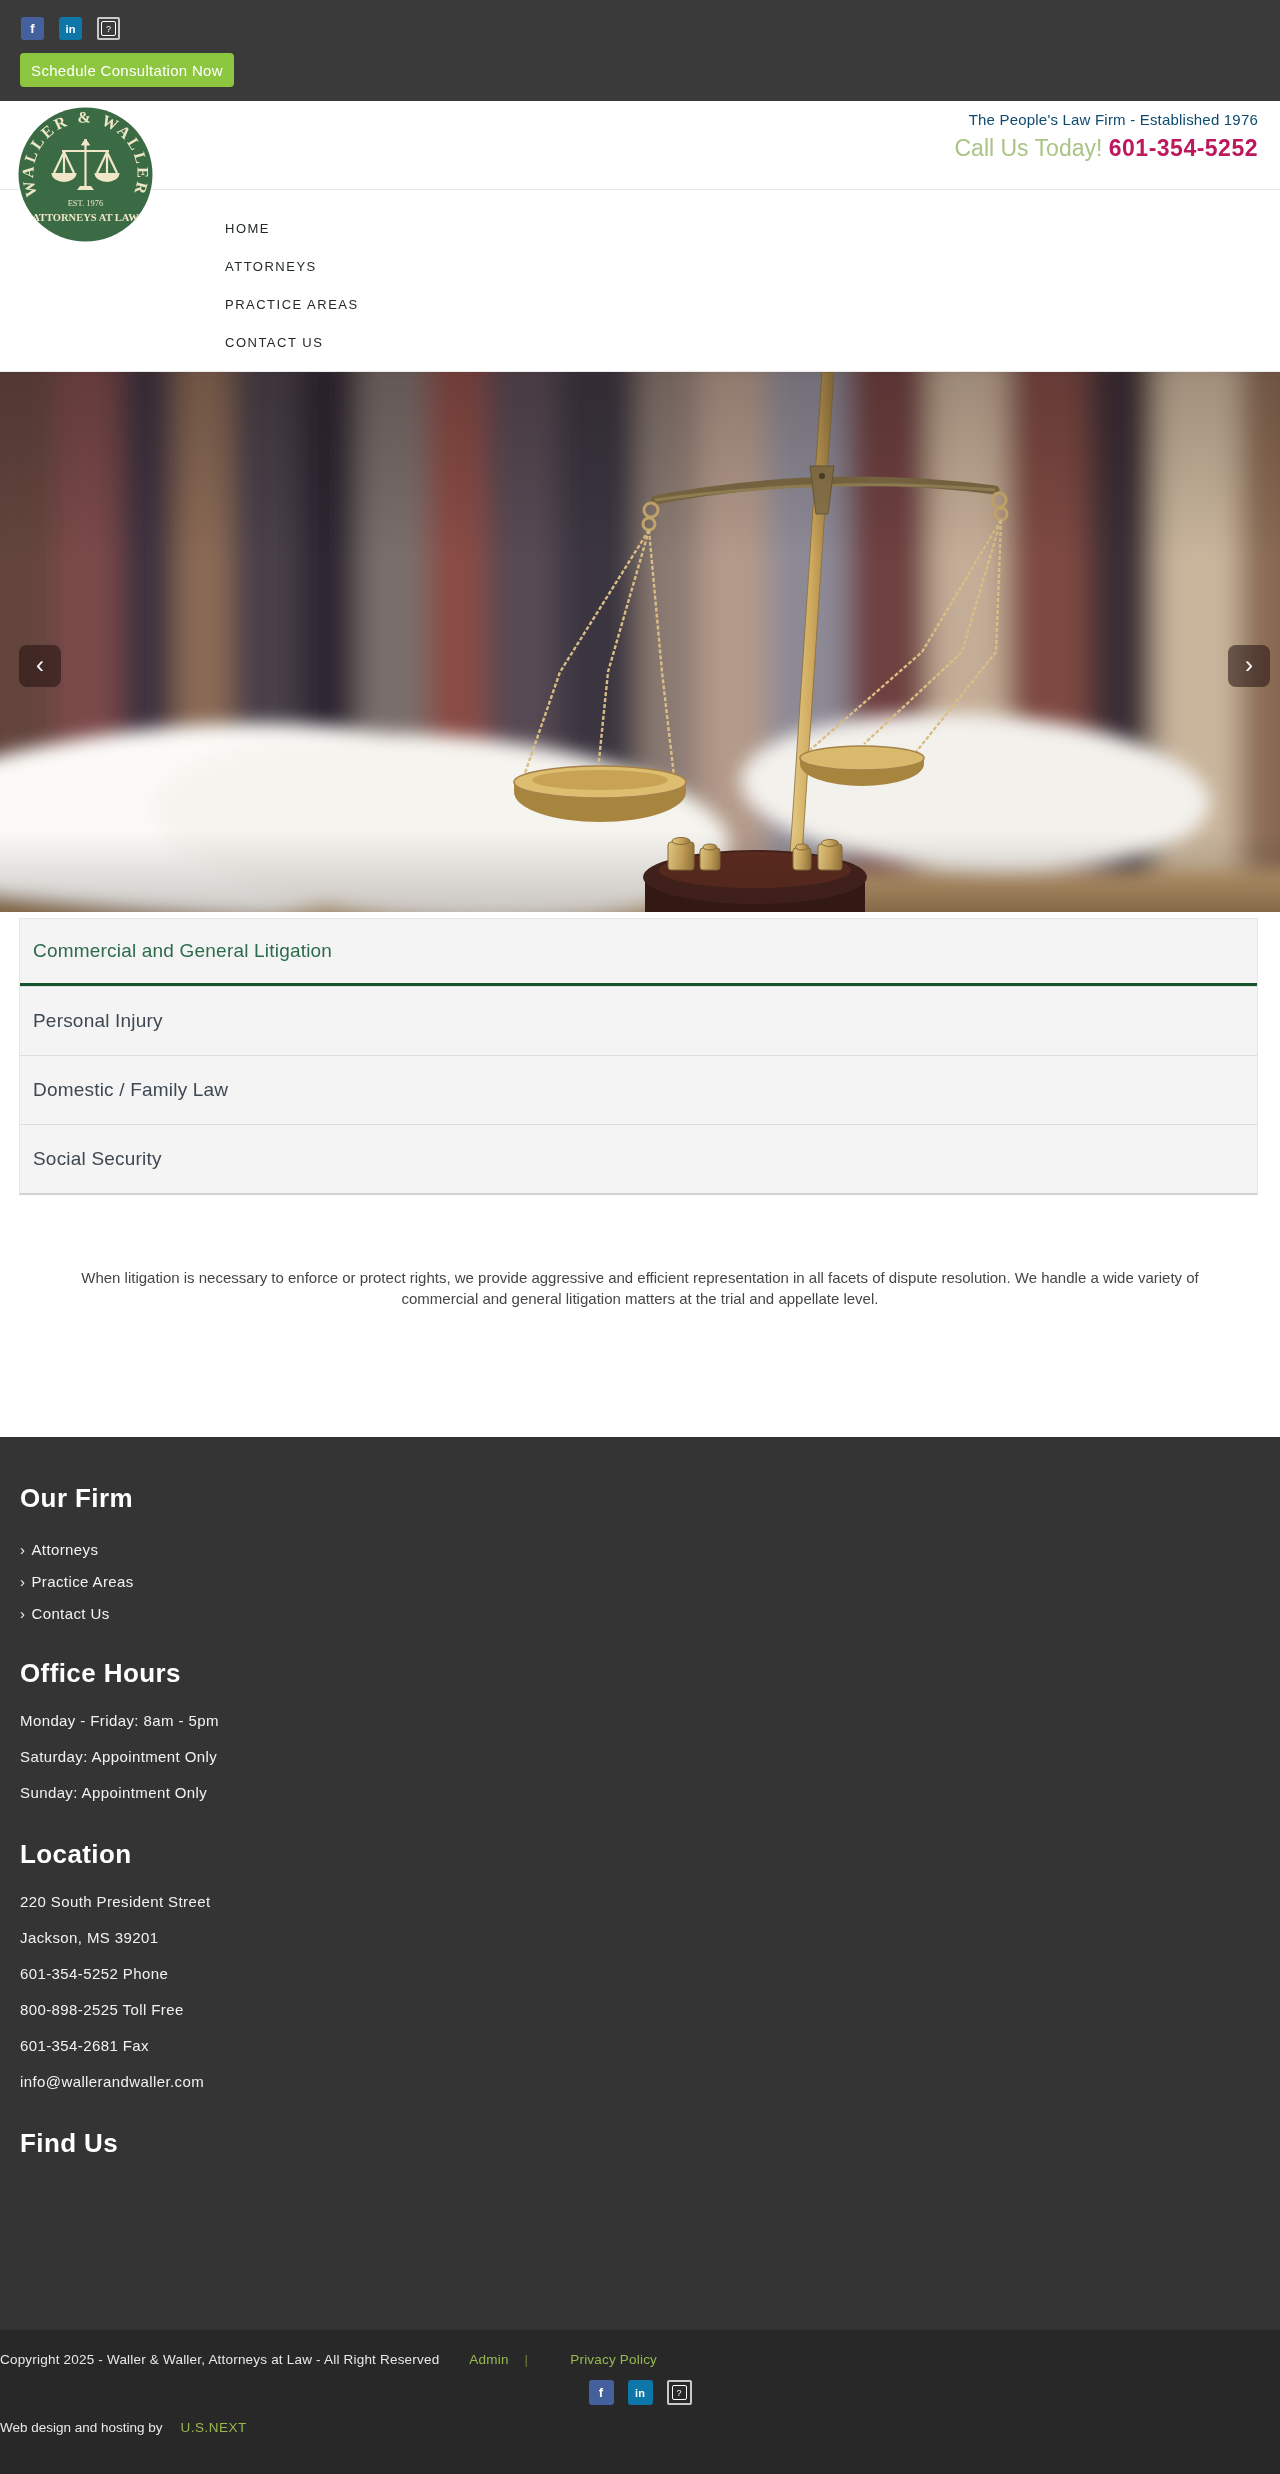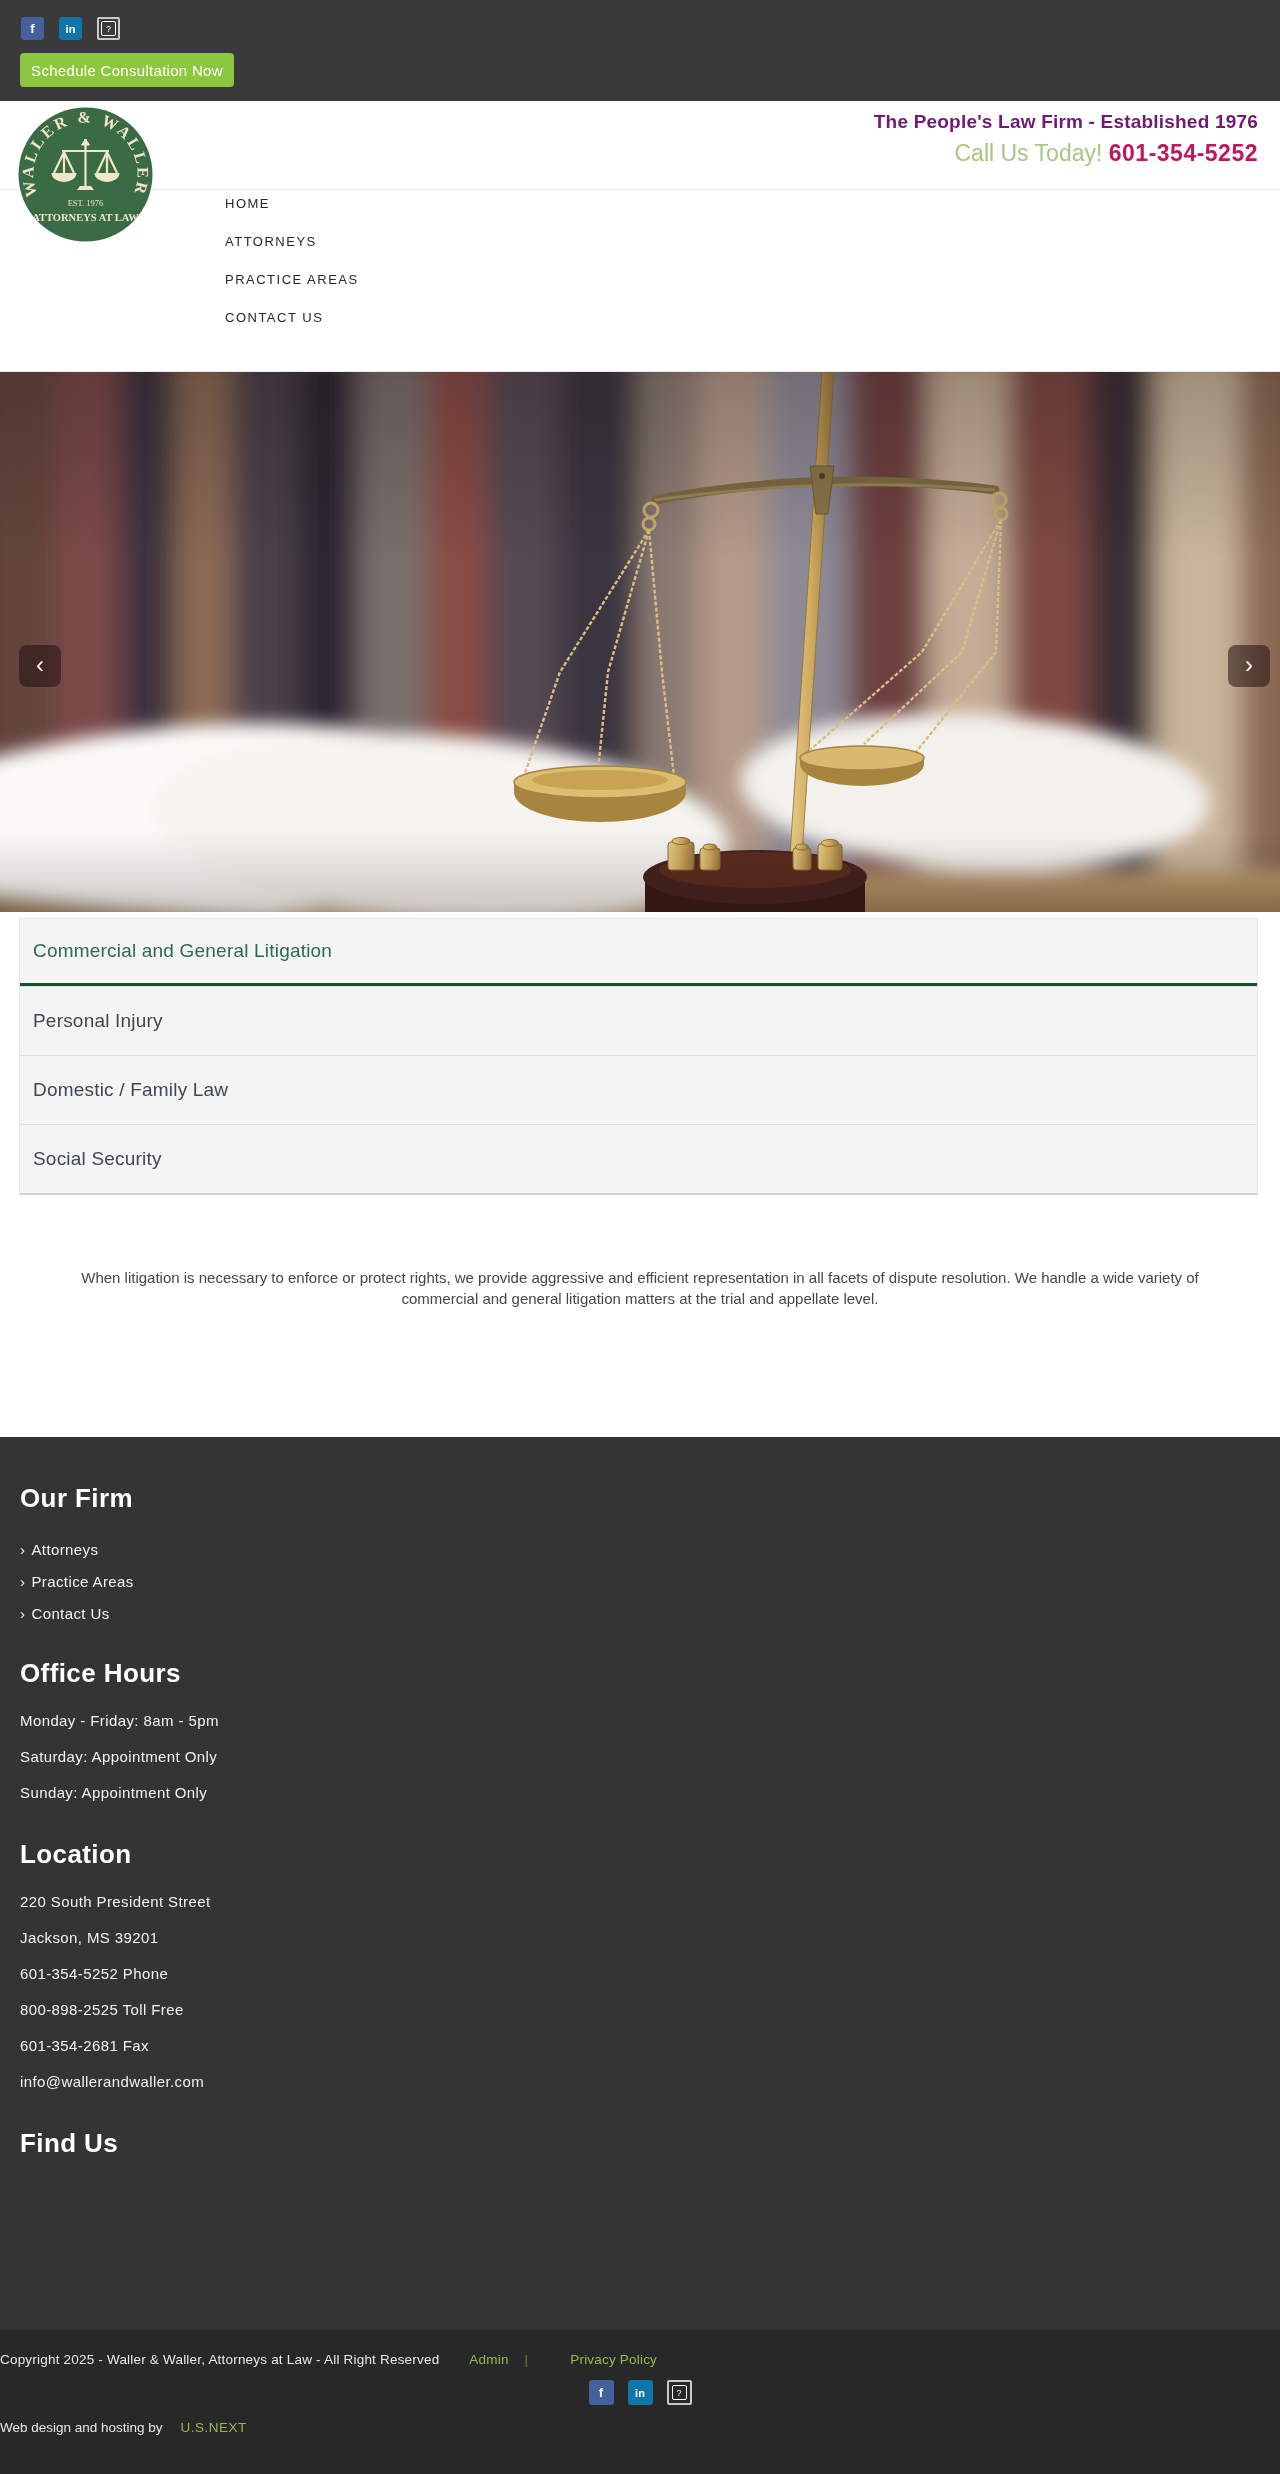--- a/index.html
+++ b/index.html
@@ -18,25 +18,25 @@
          align-items:center;justify-content:center;font-size:9px;color:#fff;font-weight:normal;}
   .cta-btn{position:absolute;left:20px;top:53px;width:214px;height:34px;background:#8dc63f;border:none;
          border-radius:4px;color:#fff;font-size:15px;font-family:"Liberation Sans",sans-serif;
          display:flex;align-items:center;justify-content:center;cursor:pointer;letter-spacing:.3px;}
 
   
   .header{height:271px;background:#fff;position:relative;border-bottom:1px solid #ececec;box-sizing:border-box;}
   .header-divider{position:absolute;top:88px;left:0;right:0;height:1px;background:#e8e8e8;}
   .logo{position:absolute;left:18px;top:6px;width:135px;height:135px;cursor:pointer;z-index:2;}
   .header-right{position:absolute;right:22px;top:10px;text-align:right;}
-  .tagline{font-size:19px;color:#701a75;letter-spacing:.2px;font-weight:bold;}
+  .tagline{font-size:15px;color:#0c4a6e;letter-spacing:.2px;}
   .call-line{margin-top:7px;font-size:23px;}
   .call-prefix{color:#a9c484;}
   .phone-number{color:#be185d;font-weight:bold;letter-spacing:.5px;}
-  .main-nav{position:absolute;left:225px;top:84px;}
+  .main-nav{position:absolute;left:225px;top:109px;}
   .nav-item{display:block;height:38px;line-height:38px;font-size:13px;letter-spacing:1.5px;color:#242b26;
          text-transform:uppercase;cursor:pointer;}
 
   
   .hero{height:540px;position:relative;overflow:hidden;background:#5a4540;}
   .hero svg.scene{position:absolute;left:0;top:0;width:1280px;height:540px;display:block;}
   .slider-arrow{position:absolute;top:273px;width:42px;height:42px;border-radius:8px;background:rgba(35,16,16,.55);
          color:#fff;font-size:24px;line-height:40px;text-align:center;cursor:pointer;user-select:none;}
   .slider-arrow.prev{left:19px;}
   .slider-arrow.next{right:10px;}

